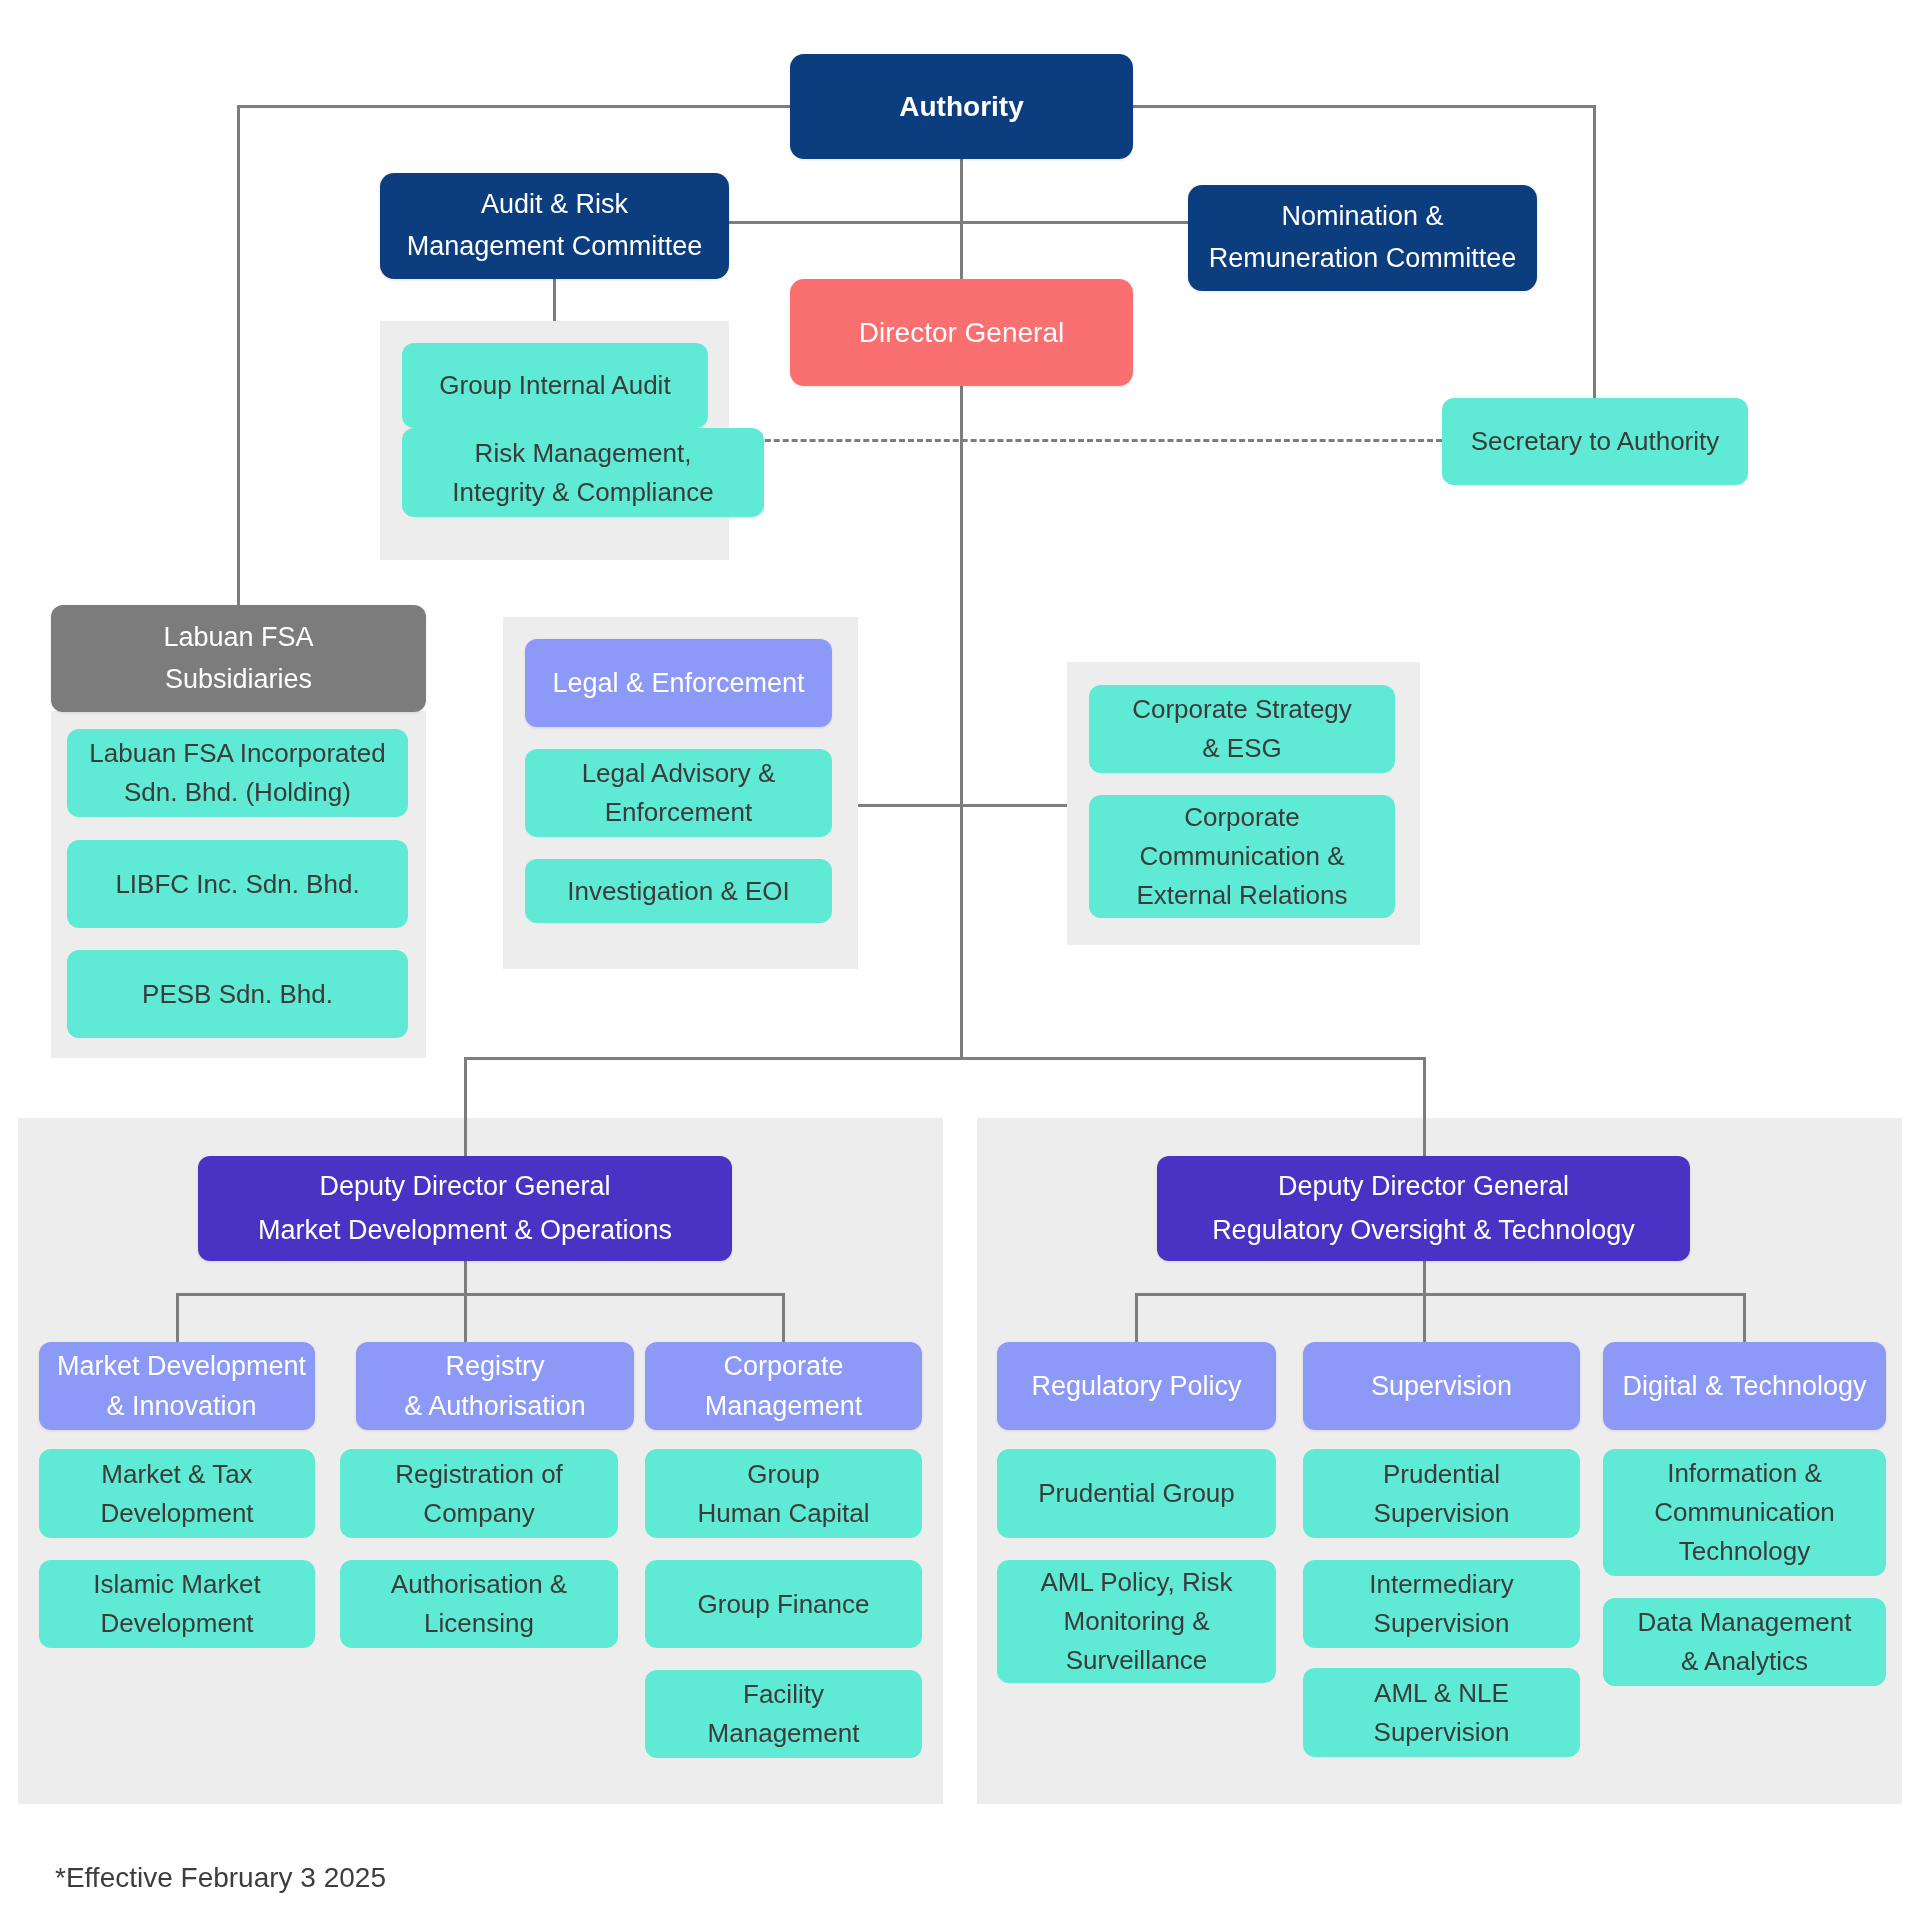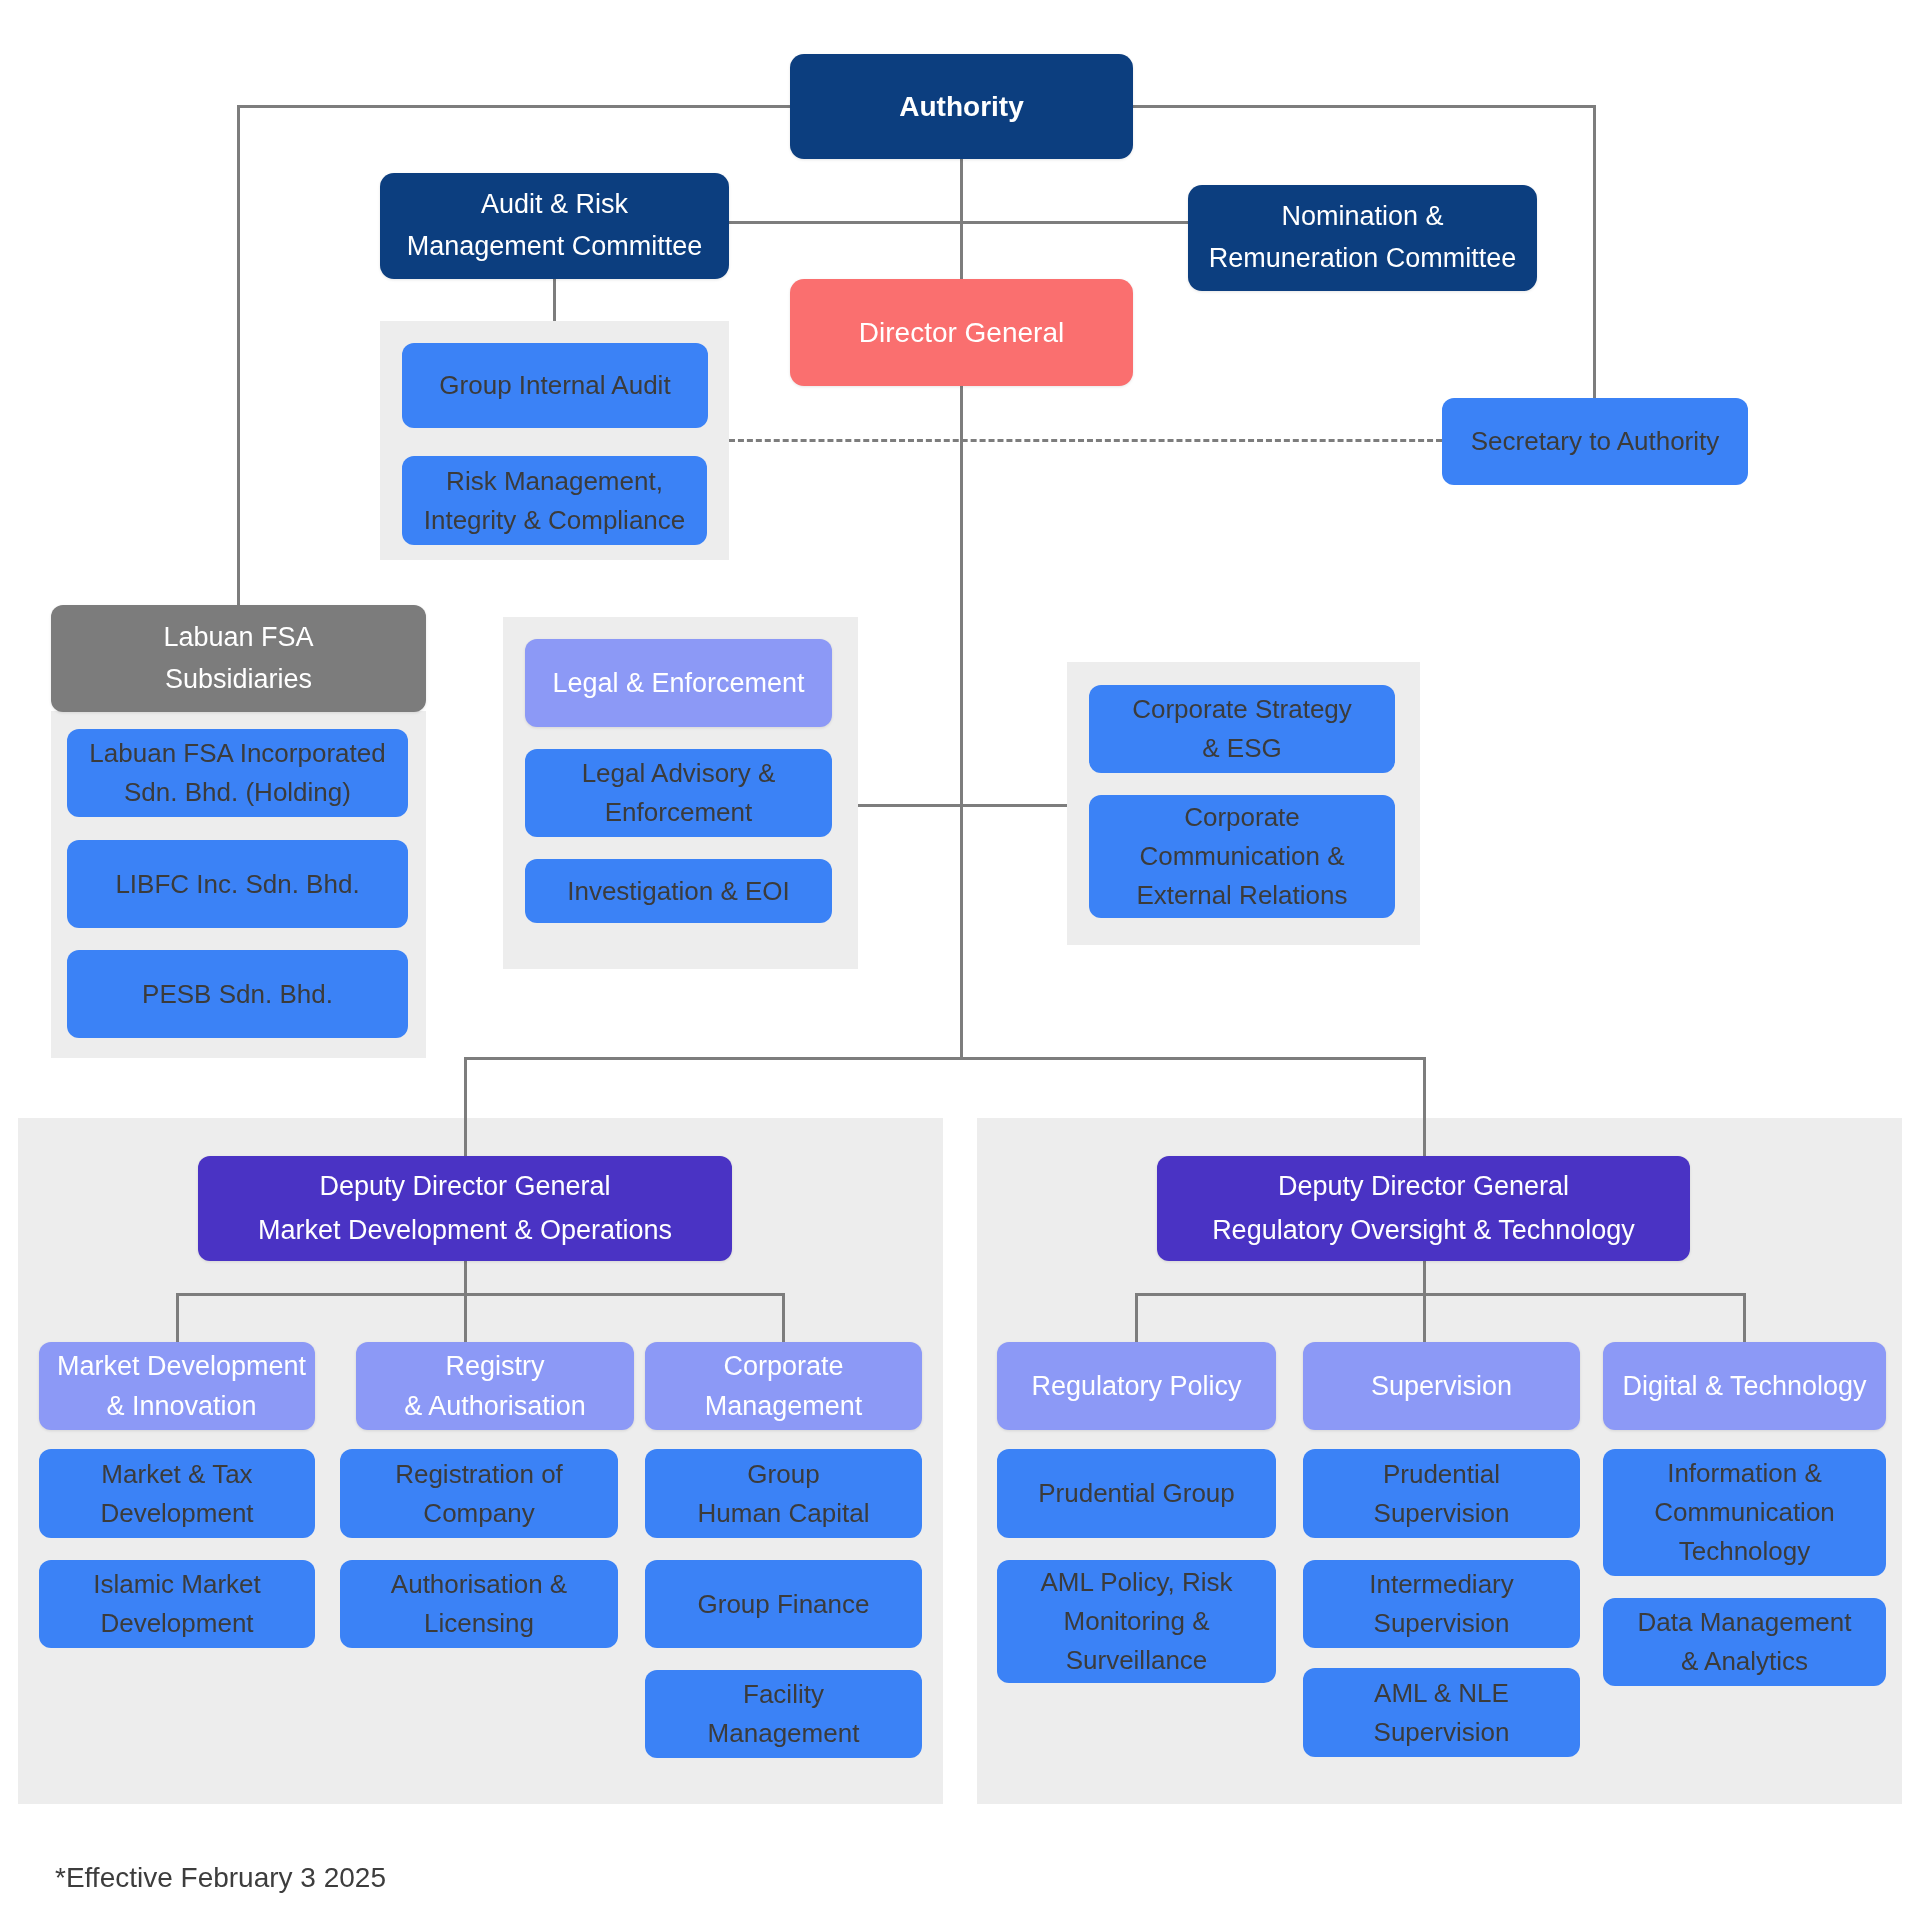--- a/index.html
+++ b/index.html
@@ -12,21 +12,21 @@
   .dashed{position:absolute;height:0;border-top:3px dashed #7D7D7D;z-index:2;}
 
   .box{position:absolute;display:flex;align-items:center;justify-content:center;
        text-align:center;white-space:pre-line;box-sizing:border-box;z-index:3;
        border-radius:14px;box-shadow:0 1px 3px rgba(0,0,0,0.10);}
   .navy{background:#0C3E7F;color:#ffffff;font-size:27px;line-height:1.55;}
   .authority{font-weight:bold;font-size:28px;}
   .coral{background:#FA6F6F;color:#ffffff;font-size:28px;}
   .peri{background:#8C99F6;color:#ffffff;font-size:27px;line-height:1.5;border-radius:12px;}
   .purple{background:#4A33C4;color:#ffffff;font-size:27px;line-height:1.6;border-radius:12px;}
-  .lblue{background:#3b82f6;color:#3B3B3B;font-size:26px;line-height:1.5;border-radius:12px;box-shadow:none;}
+  .lblue{background:#5eead4;color:#3B3B3B;font-size:26px;line-height:1.5;border-radius:12px;box-shadow:none;}
   .grayhead{background:#7C7C7C;color:#ffffff;font-size:27px;line-height:1.55;border-radius:12px;}
 
   #footnote{position:absolute;left:55px;top:1862px;font-size:28px;color:#3D3D3D;z-index:3;}
 </style>
 </head>
 <body>
 
 <div id="canvas">
 
   <div class="hline" style="left:238px;top:105px;width:552px;"></div>
@@ -59,21 +59,21 @@
   <div class="panel" style="left:977px;top:1118px;width:925px;height:686px;"></div>
 
   <div class="box navy authority" style="left:790px;top:54px;width:343px;height:105px;">Authority</div>
   <div class="box navy" style="left:380px;top:173px;width:349px;height:106px;">Audit &amp; Risk
 Management Committee</div>
   <div class="box navy" style="left:1188px;top:173px;width:349px;height:106px;margin-top:12px;">Nomination &amp;
 Remuneration Committee</div>
   <div class="box coral" style="left:790px;top:279px;width:343px;height:107px;">Director General</div>
 
   <div class="box lblue" style="left:402px;top:343px;width:306px;height:85px;">Group Internal Audit</div>
-  <div class="box lblue" style="left:402px;top:456px;width:305px;height:89px;">Risk Management,
+  <div class="box lblue" style="left:402px;top:428px;width:362px;height:89px;">Risk Management,
 Integrity &amp; Compliance</div>
 
   <div class="box lblue" style="left:1442px;top:398px;width:306px;height:87px;">Secretary to Authority</div>
 
   <div class="box grayhead" style="left:51px;top:605px;width:375px;height:107px;">Labuan FSA
 Subsidiaries</div>
   <div class="box lblue" style="left:67px;top:729px;width:341px;height:88px;">Labuan FSA Incorporated
 Sdn. Bhd. (Holding)</div>
   <div class="box lblue" style="left:67px;top:840px;width:341px;height:88px;">LIBFC Inc. Sdn. Bhd.</div>
   <div class="box lblue" style="left:67px;top:950px;width:341px;height:88px;">PESB Sdn. Bhd.</div>

